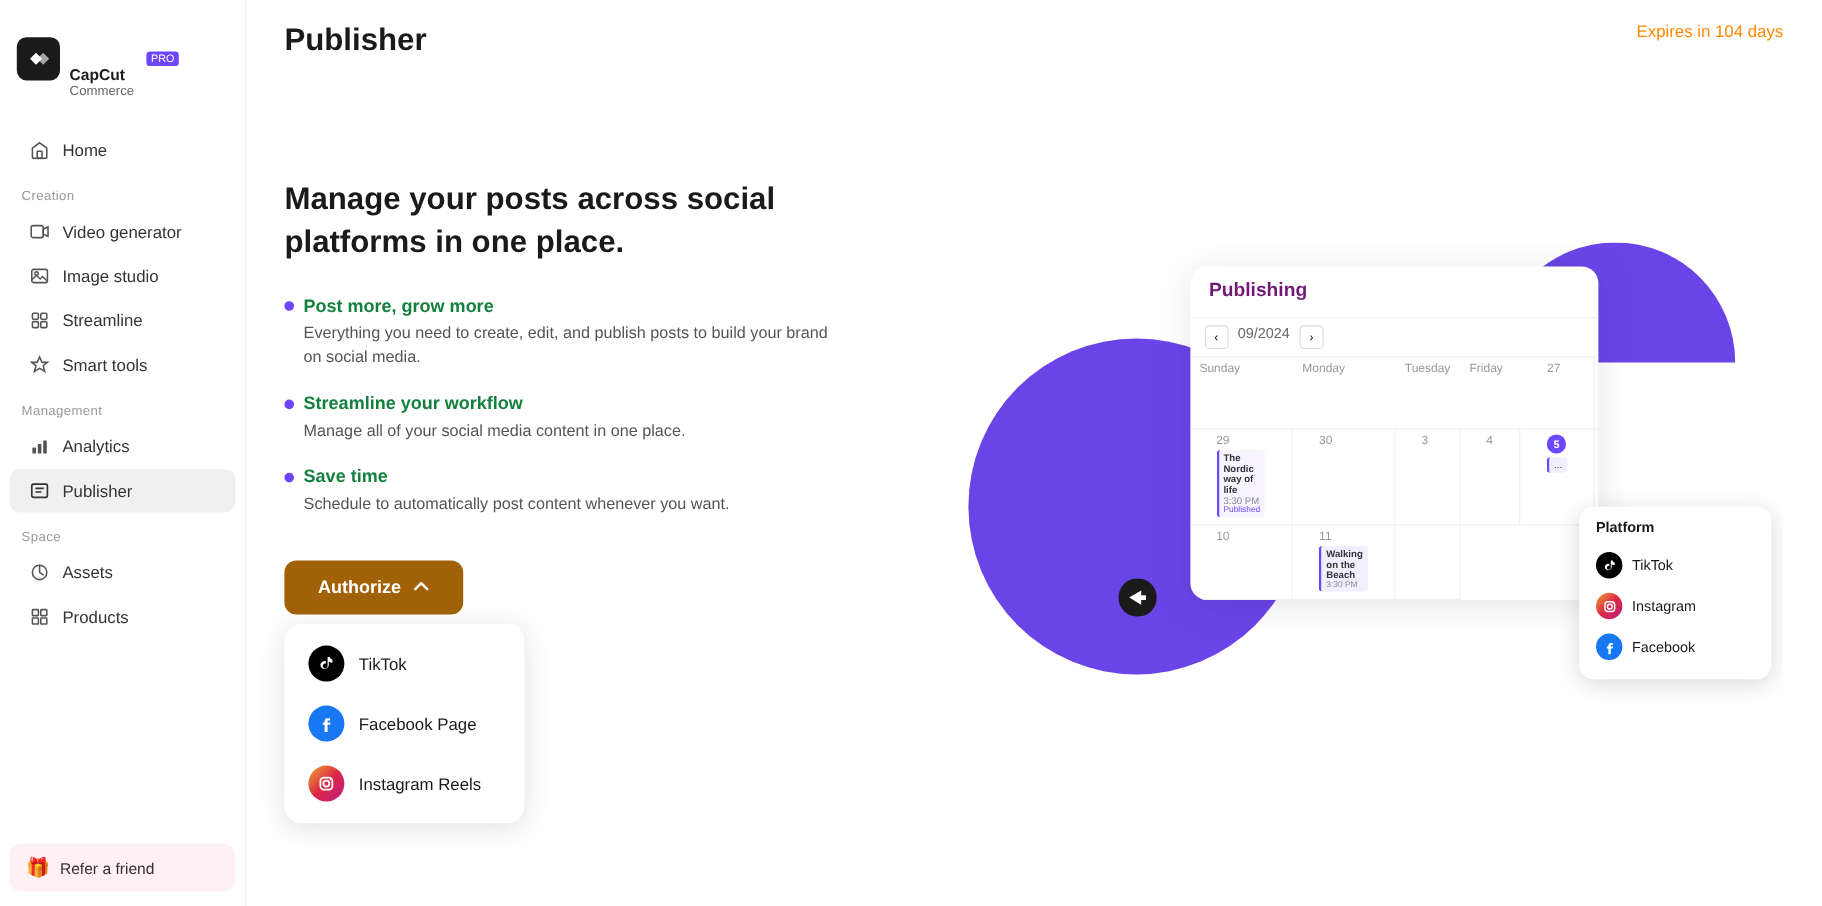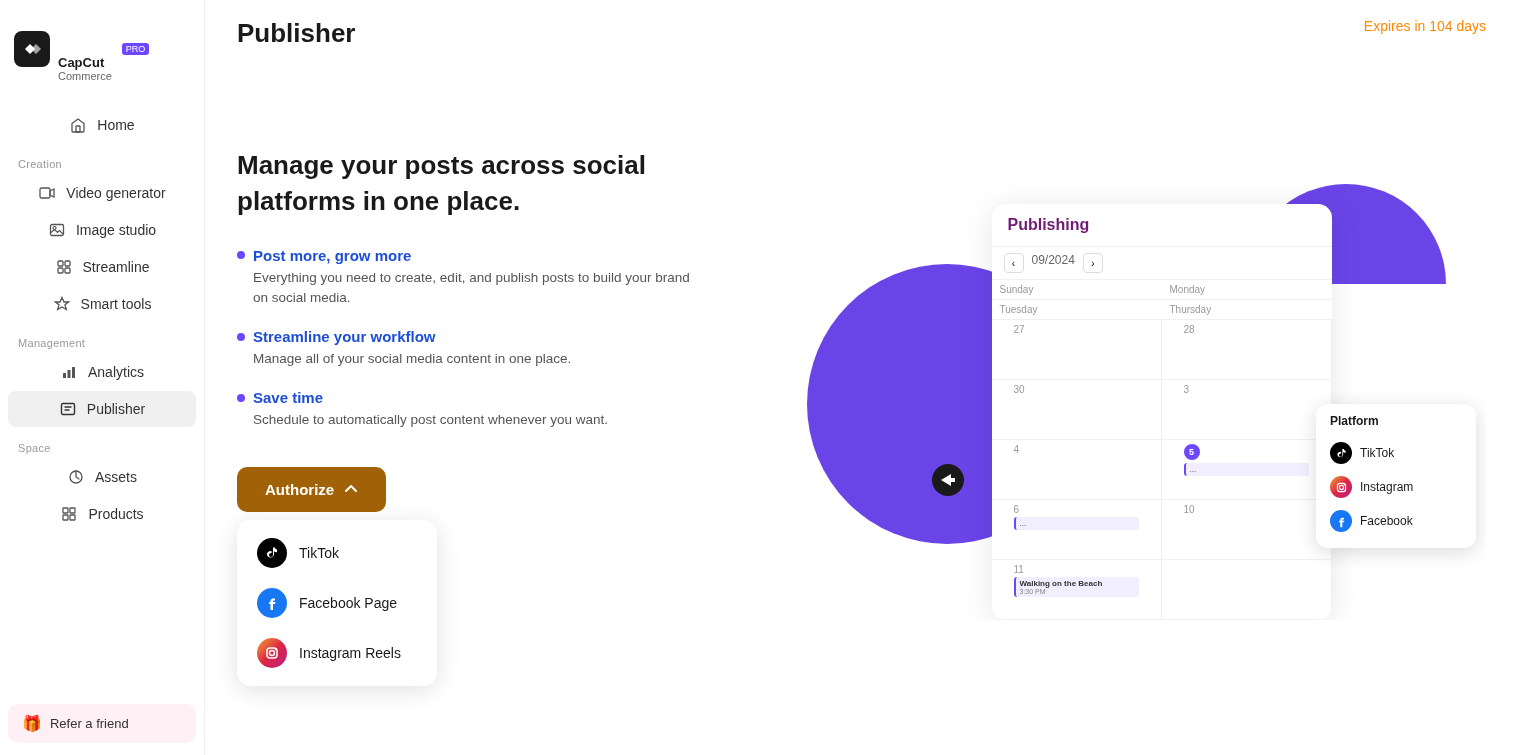--- a/index.html
+++ b/index.html
@@ -29,21 +29,21 @@
       display: flex; align-items: center; justify-content: center;
       color: white; font-weight: bold; font-size: 12px;
     }
     .logo-badge {
       background: #6c47ff; color: white; font-size: 9px; border-radius: 3px; padding: 1px 4px; margin-left: 2px; vertical-align: middle;
     }
     .sidebar-nav { flex: 1; padding: 8px 0; overflow-y: auto; }
     .sidebar-item {
       display: flex; align-items: center; gap: 10px;
       padding: 9px 16px; cursor: pointer; border-radius: 8px; margin: 1px 8px;
-      font-size: 14px; color: #333; transition: background 0.15s; justify-content: center;
+      font-size: 14px; color: #333; transition: background 0.15s;
     }
     .sidebar-item.active { background: #f0f0f0; font-weight: 500; }
     .sidebar-section-label {
       font-size: 11px; color: #999; padding: 14px 18px 4px; font-weight: 500; letter-spacing: 0.3px;
     }
     .sidebar-icon { width: 18px; height: 18px; display: flex; align-items: center; justify-content: center; flex-shrink: 0; }
     .sidebar-bottom { padding: 12px 8px; }
     .refer-friend {
       background: #fff0f5; border-radius: 10px; padding: 10px 14px;
       display: flex; align-items: center; gap: 8px; cursor: pointer;
@@ -72,21 +72,21 @@
     }
     .left-content { flex: 0 0 460px; padding-top: 30px; }
     .right-content { flex: 1; position: relative; display: flex; justify-content: center; align-items: flex-start; overflow: hidden; }
 
     .main-heading { font-size: 26px; font-weight: 700; color: #1a1a1a; line-height: 1.35; margin-bottom: 28px; }
 
     .feature-list { list-style: none; margin-bottom: 36px; }
     .feature-item { margin-bottom: 20px; }
     .feature-title {
       display: flex; align-items: center; gap: 8px;
-      font-size: 15px; font-weight: 600; color: #1d4ed8; margin-bottom: 4px;
+      font-size: 15px; font-weight: 600; color: #15803d; margin-bottom: 4px;
     }
     .bullet { width: 8px; height: 8px; border-radius: 50%; background: #6c47ff; flex-shrink: 0; }
     .feature-desc { font-size: 13.5px; color: #555; line-height: 1.5; padding-left: 16px; }
 
     
     .authorize-btn {
       background: #a16207; color: white; border: none; border-radius: 10px;
       padding: 14px 28px; font-size: 15px; font-weight: 600; cursor: pointer;
       display: flex; align-items: center; gap: 10px;
     }
@@ -114,21 +114,21 @@
     .preview-header {
       padding: 12px 16px; font-size: 16px; font-weight: 700; color: #701a75; border-bottom: 1px solid #f0f0f0;
     }
     .preview-nav {
       display: flex; align-items: center; justify-content: space-between; padding: 6px 12px;
       border-bottom: 1px solid #f0f0f0; font-size: 12px; color: #666;
     }
     .nav-arrows { display: flex; gap: 4px; }
     .nav-arrow { background: none; border: 1px solid #ddd; border-radius: 4px; width: 20px; height: 20px; cursor: pointer; font-size: 10px; display: flex; align-items: center; justify-content: center; }
 
-    .cal-grid { display: grid; grid-template-columns: repeat(2, 1fr); }
+    .cal-grid { display: grid; grid-template-columns: repeat(6, 1fr); }
     .cal-day-header { font-size: 10px; color: #999; padding: 4px 8px; text-align: left; border-bottom: 1px solid #f0f0f0; }
     .cal-cell { border-right: 1px solid #f0f0f0; border-bottom: 1px solid #f0f0f0; min-height: 60px; padding: 4px 22px; font-size: 10px; }
     .cal-date { font-size: 10px; color: #999; margin-bottom: 2px; }
     .cal-event { background: #f0eeff; border-left: 2px solid #6c47ff; border-radius: 3px; padding: 2px 4px; margin-bottom: 2px; font-size: 9px; color: #333; }
 
     
     .platform-popup {
       background: white; border-radius: 12px; box-shadow: 0 4px 20px rgba(0,0,0,0.15);
       padding: 10px; position: absolute; right: 10px; top: 220px; z-index: 10; width: 160px;
     }
@@ -361,28 +361,36 @@
             <button class="nav-arrow">‹</button>
             <span style="font-size:12px;font-weight:500;padding:0 4px;">09/2024</span>
             <button class="nav-arrow">›</button>
           </div>
         </div>
 
         <div class="cal-grid">
           <div class="cal-day-header">Sunday</div>
           <div class="cal-day-header">Monday</div>
           <div class="cal-day-header">Tuesday</div>
-          <div class="cal-day-header">Thursday</div>
+          <div class="cal-day-header">Friday</div>
 
           <div class="cal-cell">
               <div class="cal-date">27</div>
             </div>
           <div class="cal-cell">
               <div class="cal-date">28</div>
             </div>
+          <div class="cal-cell">
+            <div class="cal-date">29</div>
+            <div class="cal-event" style="background:#f8f4ff;border-left:2px solid #6c47ff;">
+              <div style="font-weight:600;font-size:8px;">The Nordic way of life</div>
+              <div style="font-size:8px;color:#888;">3:30 PM</div>
+              <div style="font-size:7px;color:#6c47ff;">Published</div>
+            </div>
+          </div>
           <div class="cal-cell">
               <div class="cal-date">30</div>
             </div>
 
           <div class="cal-cell">
               <div class="cal-date">3</div>
             </div>
           <div class="cal-cell">
               <div class="cal-date">4</div>
             </div>

